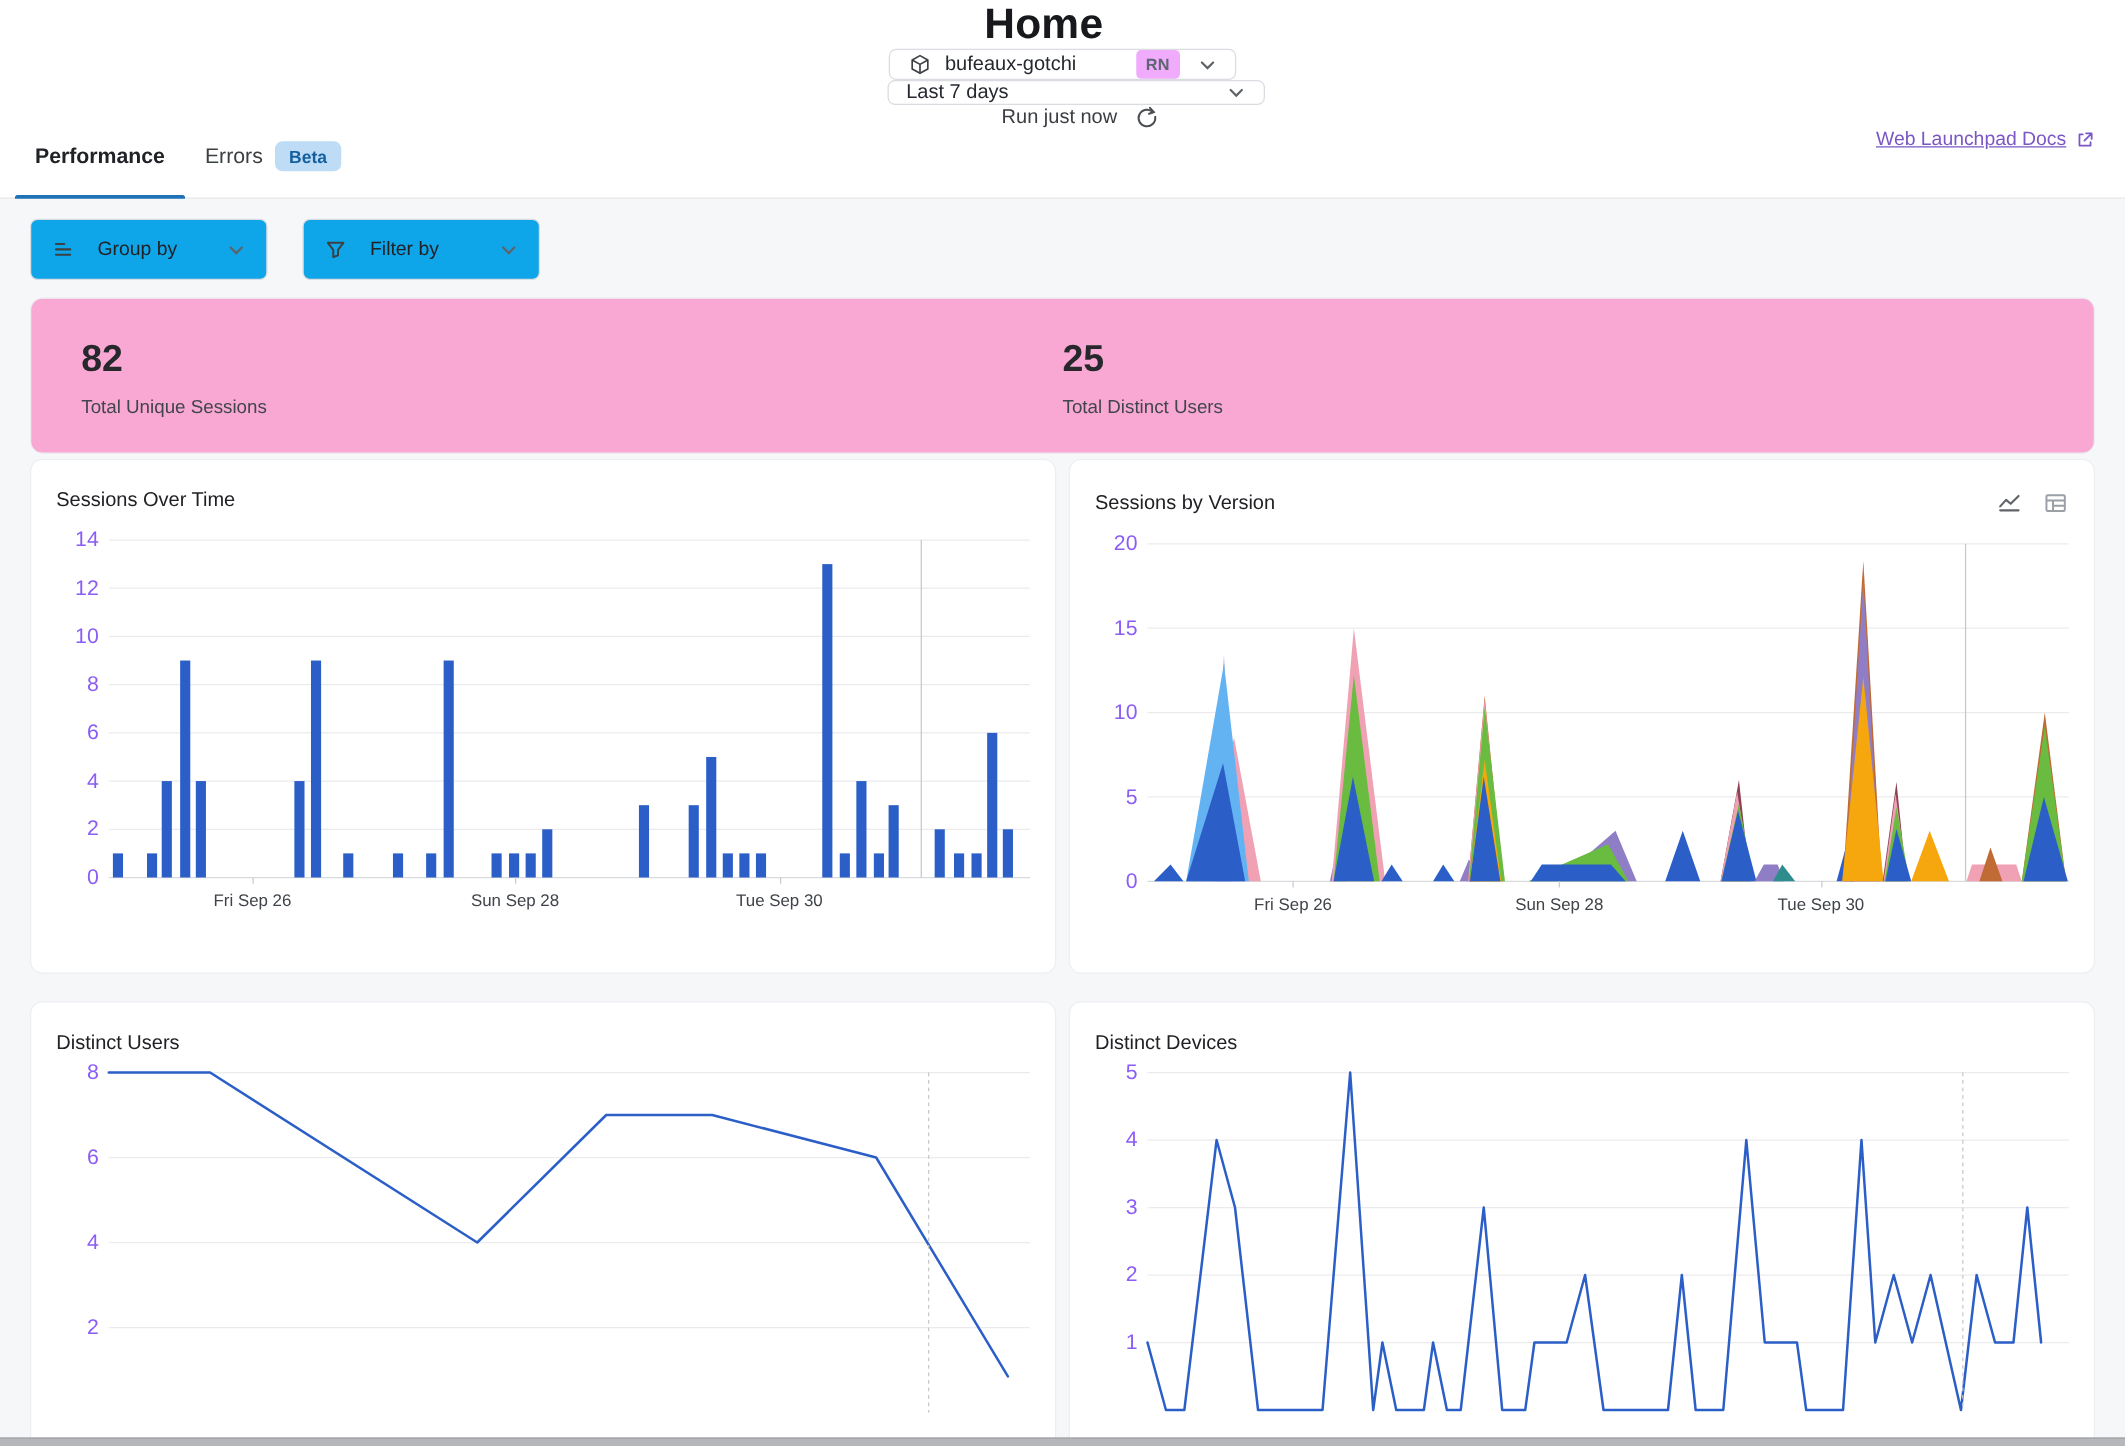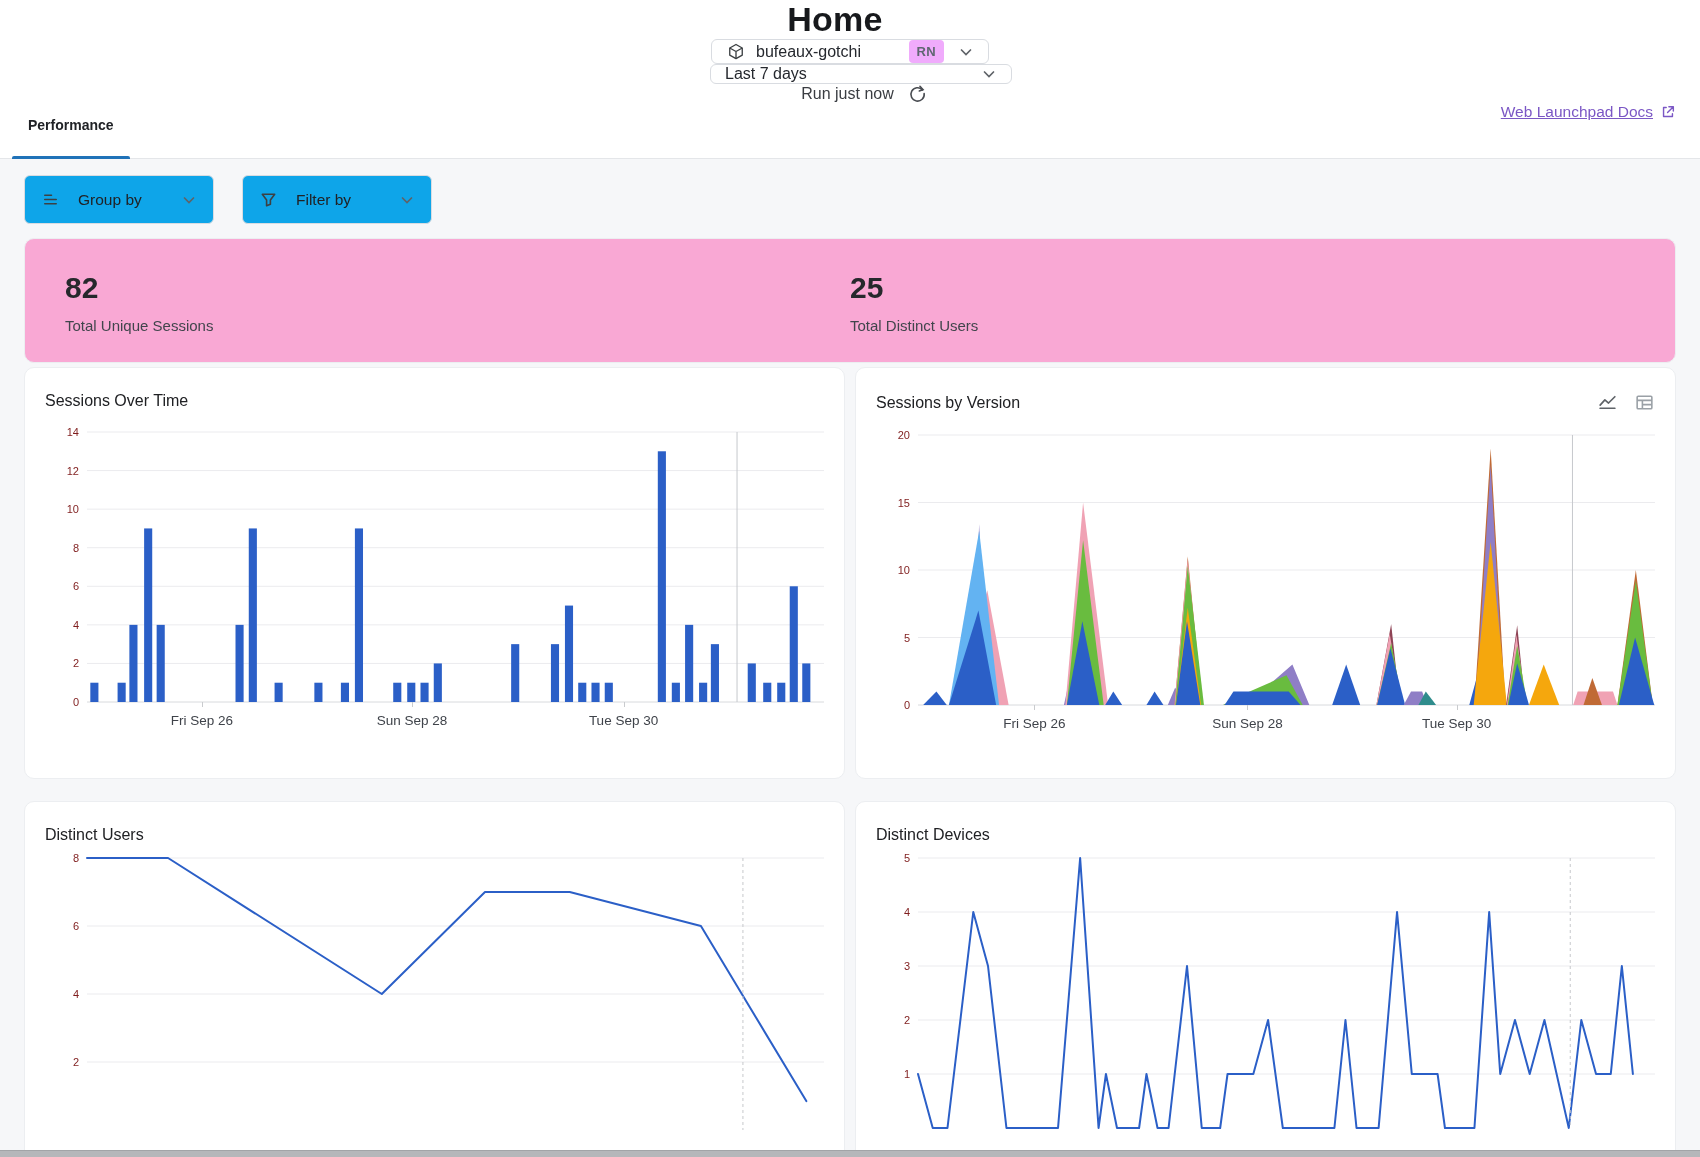--- a/index.html
+++ b/index.html
@@ -29,21 +29,21 @@
   }
   .select .chev { margin-left:14px; display:flex; }
   .select-date .chev { margin-left:auto; }
   .run-now { display:flex; align-items:center; margin-left:28px; }
   .run-now .txt { font-size:16px; color:#3a3d42; }
   .run-now .refresh { margin-left:14px; display:flex; cursor:pointer; }
   .docs-link { margin-left:auto; font-size:15.5px; color:#7b57c5; text-decoration:underline; display:flex; align-items:center; gap:7px; }
   
   .tabs { display:flex; align-items:center; height:66px; margin-left:-12px; }
   .tab { position:relative; display:flex; align-items:center; height:100%; padding:0 16px; cursor:pointer; }
-  .tab .tlabel { font-size:14px; color:#3c4043; }
+  .tab .tlabel { font-size:17px; color:#3c4043; }
   .tab.active .tlabel { font-weight:700; color:#202226; }
   .tab.active::after { content:""; position:absolute; left:0; right:0; bottom:-1px; height:3px; background:#1f72b8; border-radius:2px 2px 0 0; }
   .beta-badge { margin-left:10px; background:#bedcf5; color:#14609f; font-size:14px; font-weight:700; padding:4px 11px; border-radius:6px; }
   
   .filters { display:flex; gap:28px; margin:16px 24px 0; }
   .filter-btn {
     width:190px; height:49px; background:#0ea5e9; border:1px solid #d9dce1; border-radius:6px;
     display:flex; align-items:center; padding:0 16px; cursor:pointer;
   }
   .filter-btn .flabel { font-size:15.5px; color:#202226; margin-left:18px; }
@@ -61,21 +61,21 @@
   .chart-card { background:#fff; border:1px solid #eceef1; border-radius:10px; padding:24px 20px 10px; }
   .chart-card.tall { height:412px; }
   .chart-card.clipped { height:420px; }
   .chart-head { display:flex; align-items:center; justify-content:space-between; }
   .chart-title { font-size:16px; color:#202124; font-weight:400; }
   .chart-icons { display:flex; gap:16px; align-items:center; }
   .chart-icons .icon-btn { display:flex; cursor:pointer; }
   .plot-row { display:flex; margin-top:22px; }
   .clipped .plot-row { margin-top:14px; }
   .ylabels { width:34px; margin-right:8px; position:relative; }
-  .ytick { position:absolute; right:0; transform:translateY(-50%); font-size:11px; color:#7f1d1d; }
+  .ytick { position:absolute; right:0; transform:translateY(-50%); font-size:17px; color:#8b5cf6; }
   .plot { flex:1; position:relative; }
   .plot-svg { position:absolute; inset:0; width:100%; height:100%; overflow:visible; }
   #card-sessions-over-time .plot-row, #card-sessions-by-version .plot-row,
   #card-distinct-devices .plot-row { height:270px; }
   #card-distinct-users .plot-row { height:272px; }
   .xaxis { position:relative; height:30px; margin-left:42px; margin-top:3px; }
   .xtick-label { position:absolute; top:8px; transform:translateX(-50%); font-size:13.5px; color:#3f434a; white-space:nowrap; }
   .xtick-mark { position:absolute; top:-3px; width:1px; height:5px; background:#c9cbce; }
   
   .window-edge-bar { position:absolute; left:0; right:0; bottom:0; height:7px; background:#b5b7ba; border-top:1px solid #a2a4a7; }
@@ -130,20 +130,24 @@
           <path d="M7 4 H4 V14 H14 V11"></path>
           <path d="M10 3 H15 V8 M15 3 L8.5 9.5"></path>
         </svg>
       </span>
     </a>
   </div>
 
   <div class="tabs">
     <div class="tab active">
       <span class="tlabel">Performance</span>
+    </div>
+    <div class="tab">
+      <span class="tlabel">Errors</span>
+      <span class="beta-badge">Beta</span>
     </div>
   </div>
 </div>
 
 <div class="filters">
   <div class="filter-btn">
     <span class="icon">
       <svg width="19" height="19" viewBox="0 0 20 20" fill="none" stroke="#3c4043" stroke-width="1.7" stroke-linecap="round">
         <path d="M4 5.5 H11 M4 10 H16 M4 14.5 H16"></path>
       </svg>

